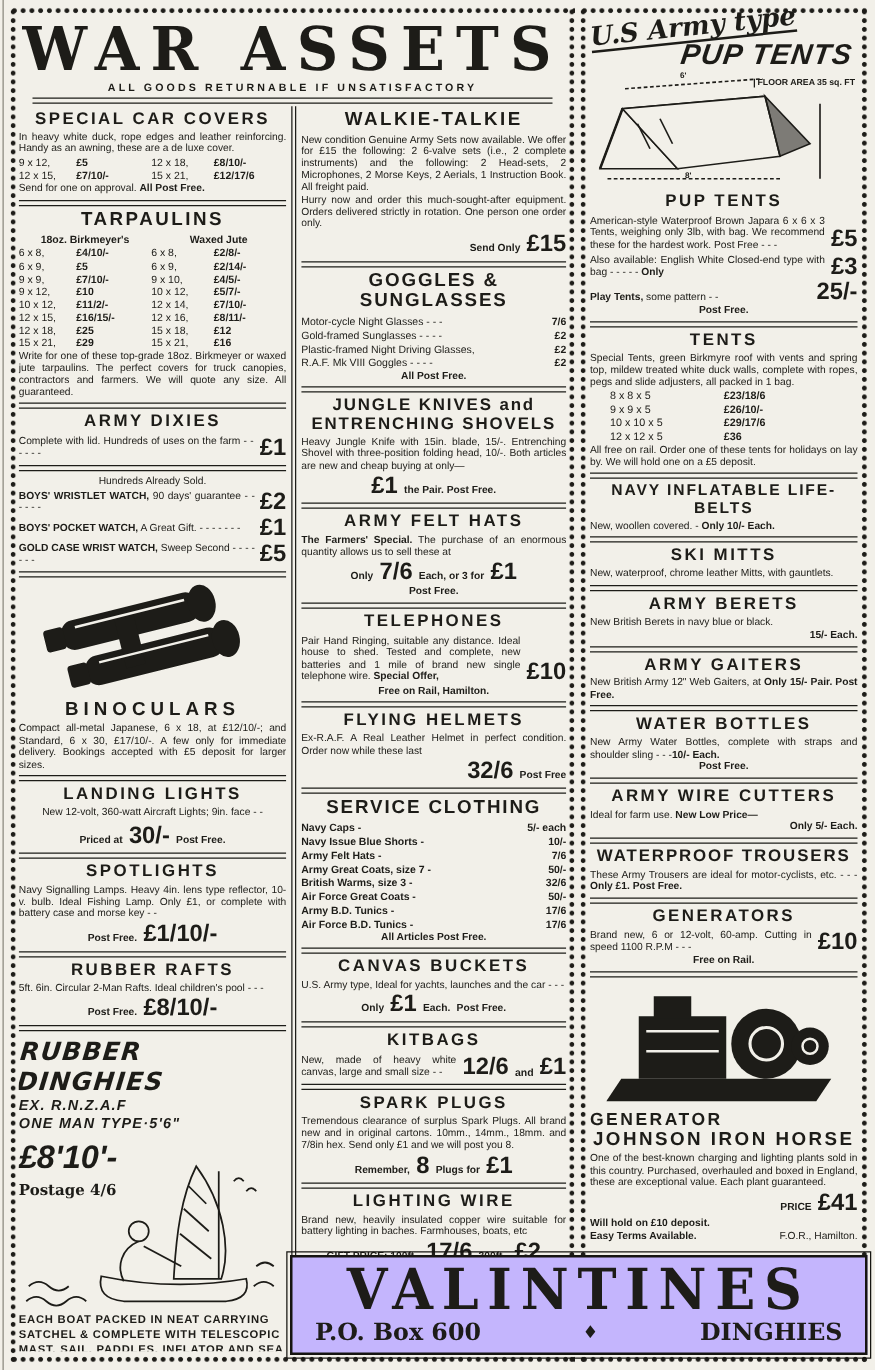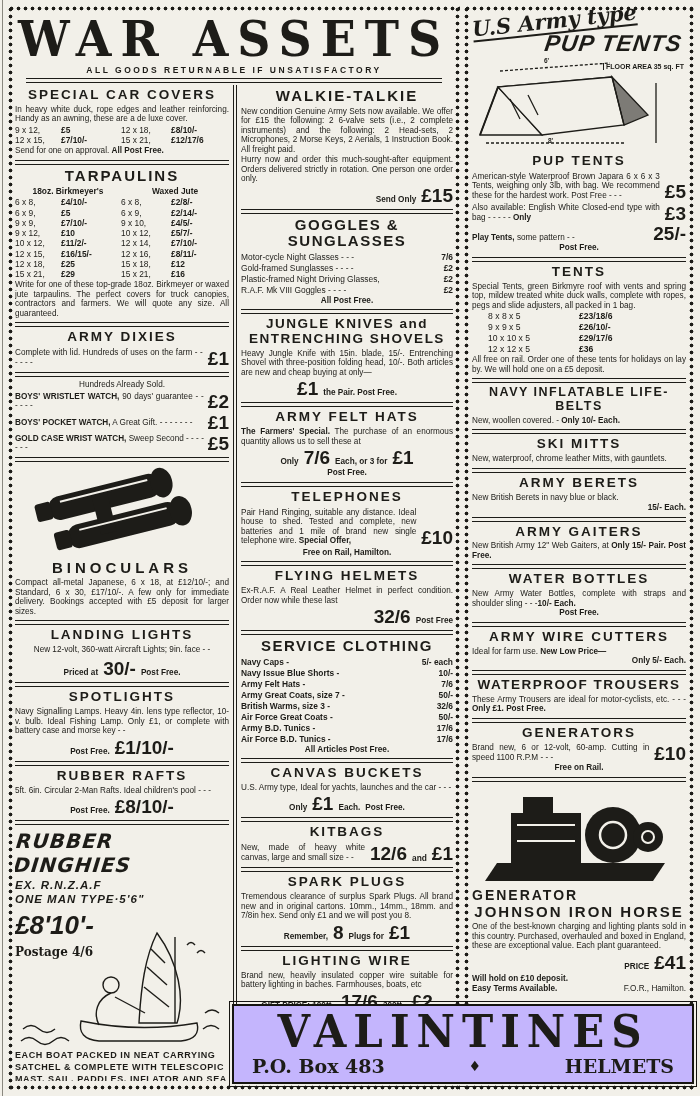--- a/index.html
+++ b/index.html
@@ -649,18 +649,18 @@
           <span class="lbl bold">Easy Terms Available.</span>
           <span style="font-weight:normal">F.O.R., Hamilton.</span>
         </div>
       </div>
     </div>
   </div>
 
   <div class="footerBox">
     <div class="foot-name">VALINTINES</div>
     <div class="foot-row">
-      <span>P.O. Box 483</span>
+      <span>P.O. Box 600</span>
       <span style="font-size:14px">♦</span>
-      <span>HELMETS</span>
+      <span>DINGHIES</span>
     </div>
   </div>
 </div>
 
 </body></html>

